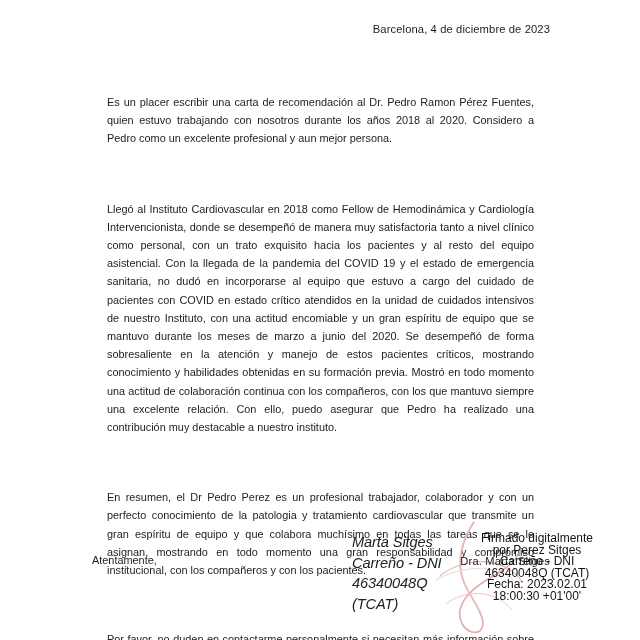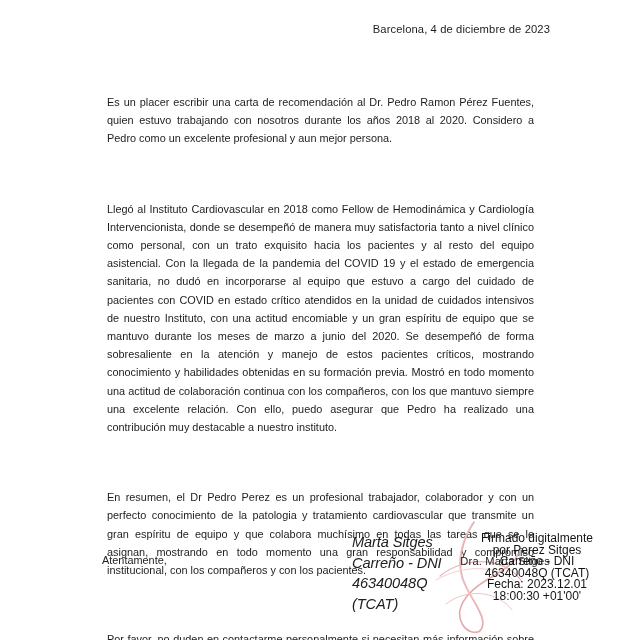--- a/index.html
+++ b/index.html
@@ -71,21 +71,21 @@
   .sign-area {
     position: absolute;
     left: 0;
     top: 540px;
     width: 640px;
     height: 100px;
   }
 
   .atentamente {
     position: absolute;
-    left: 102px;
+    left: 92px;
     top: 12px;
     font-size: 10.9px;
     line-height: 16px;
     color: #1d1d1d;
   }
 
   .sign-block {
     position: absolute;
     left: 352px;
     top: -8px;
@@ -204,21 +204,21 @@
         <div>(TCAT)</div>
       </div>
 
       <div class="sig-divider"></div>
 
       <div class="sig-details">
         <div>Firmado digitalmente</div>
         <div>por Perez Sitges</div>
         <div>Carreño - DNI</div>
         <div>46340048Q (TCAT)</div>
-        <div>Fecha: 2023.12.01</div>
+        <div>Fecha: 2023.02.01</div>
         <div>18:00:30 +01'00'</div>
       </div>
 
     </div>
 
   </div>
 
   <div class="closing-name">Dra. Marta Sitges</div>
 
 </div>

